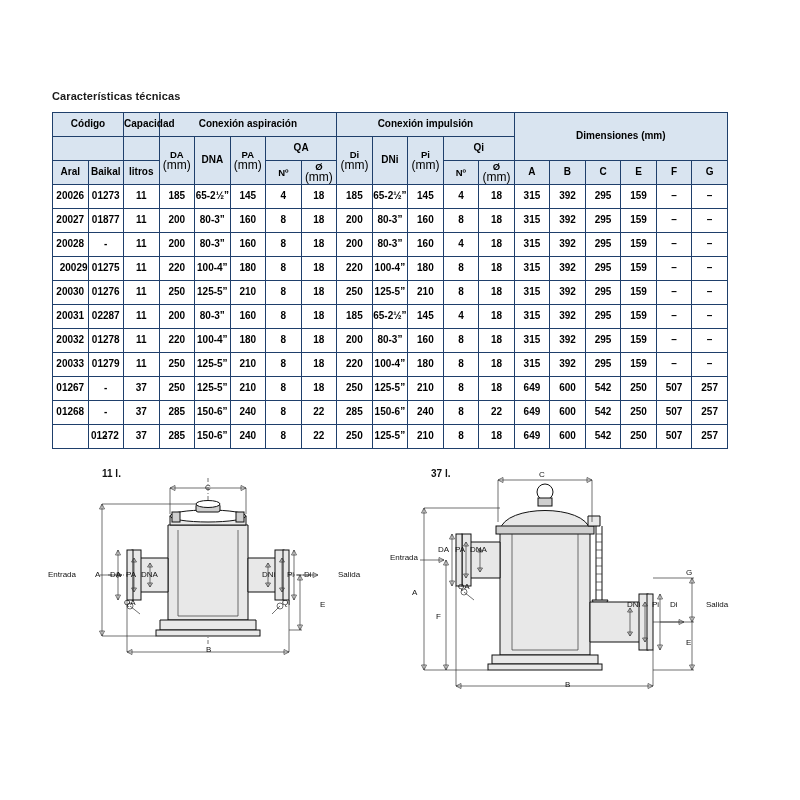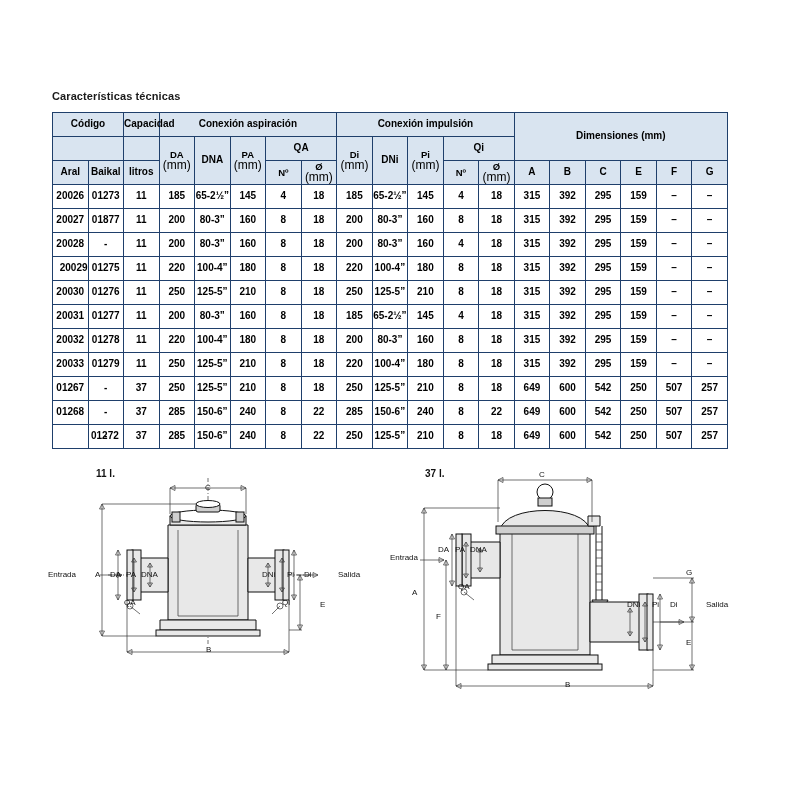--- a/index.html
+++ b/index.html
@@ -68,20 +68,21 @@
     font-size: 9.5px;
     font-weight: bold;
     display: block;
     line-height: 1.05;
   }
   .fig-label {
     position: absolute;
     font-size: 10px;
     font-weight: bold;
     color: #111;
+    margin-left: 6px;
   }
   .dwg-text {
     position: absolute;
     font-size: 8px;
     color: #111;
     font-family: "Liberation Sans", sans-serif;
     white-space: nowrap;
   }
   svg.drawing {
     position: absolute;
@@ -265,21 +266,21 @@
           <td>18</td>
           <td>315</td>
           <td>392</td>
           <td>295</td>
           <td>159</td>
           <td>–</td>
           <td>–</td>
         </tr>
         <tr>
           <td style="width: 46px;">20031</td>
-          <td>01277</td>
+          <td>02287</td>
           <td>11</td>
           <td>200</td>
           <td>80-3”</td>
           <td>160</td>
           <td>8</td>
           <td>18</td>
           <td>185</td>
           <td>65-2½”</td>
           <td>145</td>
           <td>4</td>

